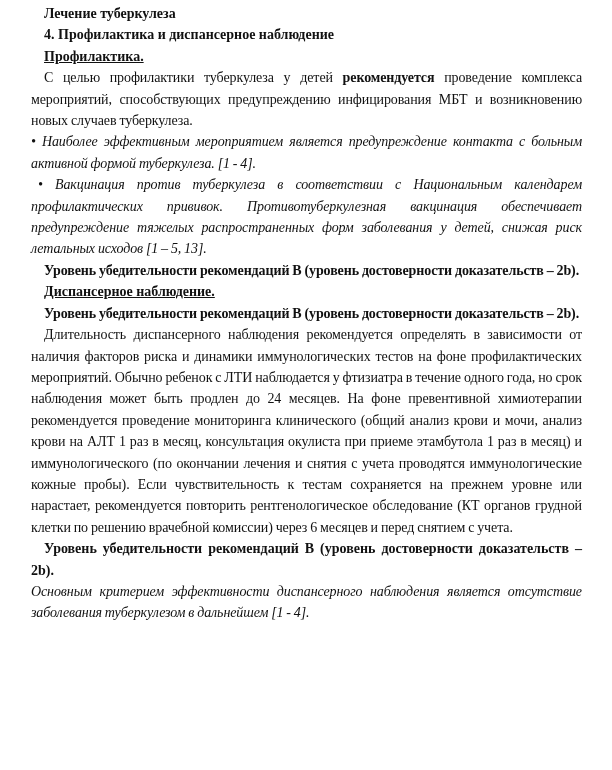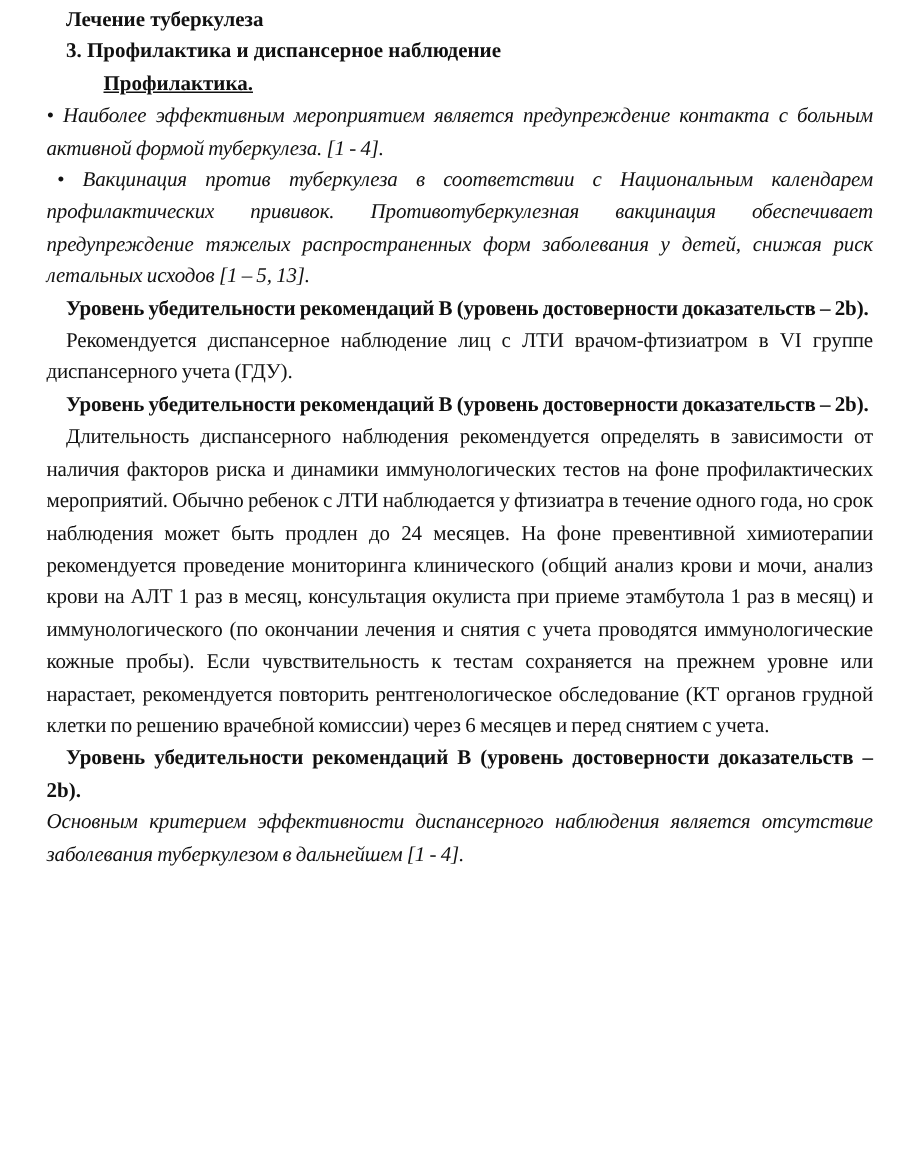--- a/index.html
+++ b/index.html
@@ -22,48 +22,49 @@
     line-height: 21.4px;
     color: #111111;
     text-align: justify;
   }
   .doc-page p {
     margin: 0;
     padding: 0;
   }
   .indent { text-indent: 13px; }
   .indent-sm { text-indent: 7px; font-style: italic; }
-  .b { font-weight: bold; margin-left: 25px; }
+  .b { font-weight: bold; }
   .i { font-style: italic; }
   .u { text-decoration: underline; }
   .stretch { text-align-last: justify; }
   .tight { word-spacing: -0.5px; letter-spacing: -0.1px; }
 </style>
 </head>
 <body>
 
 <div class="doc-page">
 
   <p class="b indent">Лечение туберкулеза</p>
 
 
 
-  <p class="b indent">3. Профилактика и диспансерное наблюдение</p>
+  <p class="b indent">4. Профилактика и диспансерное наблюдение</p>
 
   <p class="indent"><span class="b u">Профилактика.</span></p>
 
+  <p class="indent tight"><span>С целью профилактики туберкулеза у детей </span><span class="b">рекомендуется</span><span> проведение комплекса мероприятий, способствующих предупреждению инфицирования МБТ и возникновению новых случаев туберкулеза.</span></p>
 
   <p class="i tight">• Наиболее эффективным мероприятием является предупреждение контакта с больным активной формой туберкулеза. [1 - 4].</p>
 
   <p class="indent-sm tight">• Вакцинация против туберкулеза в соответствии с Национальным календарем профилактических прививок. Противотуберкулезная вакцинация обеспечивает предупреждение тяжелых распространенных форм заболевания у детей, снижая риск летальных исходов [1 – 5, 13].</p>
 
   <p class="b indent tight">Уровень убедительности рекомендаций В (уровень достоверности доказательств – 2b).</p>
 
+  <p class="indent"><span class="b u">Диспансерное наблюдение.</span></p>
 
-  <p class="indent tight">Рекомендуется диспансерное наблюдение лиц с ЛТИ врачом-фтизиатром в VI группе диспансерного учета (ГДУ).</p>
 
   <p class="b indent tight">Уровень убедительности рекомендаций В (уровень достоверности доказательств – 2b).</p>
 
   <p class="indent tight">Длительность диспансерного наблюдения рекомендуется определять в зависимости от наличия факторов риска и динамики иммунологических тестов на фоне профилактических мероприятий. Обычно ребенок с ЛТИ наблюдается у фтизиатра в течение одного года, но срок наблюдения может быть продлен до 24 месяцев. На фоне превентивной химиотерапии рекомендуется проведение мониторинга клинического (общий анализ крови и мочи, анализ крови на АЛТ 1 раз в месяц, консультация окулиста при приеме этамбутола 1 раз в месяц) и иммунологического (по окончании лечения и снятия с учета проводятся иммунологические кожные пробы). Если чувствительность к тестам сохраняется на прежнем уровне или нарастает, рекомендуется повторить рентгенологическое обследование (КТ органов грудной клетки по решению врачебной комиссии) через 6 месяцев и перед снятием с учета.</p>
 
   <p class="b indent stretch">Уровень убедительности рекомендаций В (уровень достоверности доказательств – 2b).</p>
 
   <p class="i tight">Основным критерием эффективности диспансерного наблюдения является отсутствие заболевания туберкулезом в дальнейшем [1 - 4].</p>
 
 </div>

